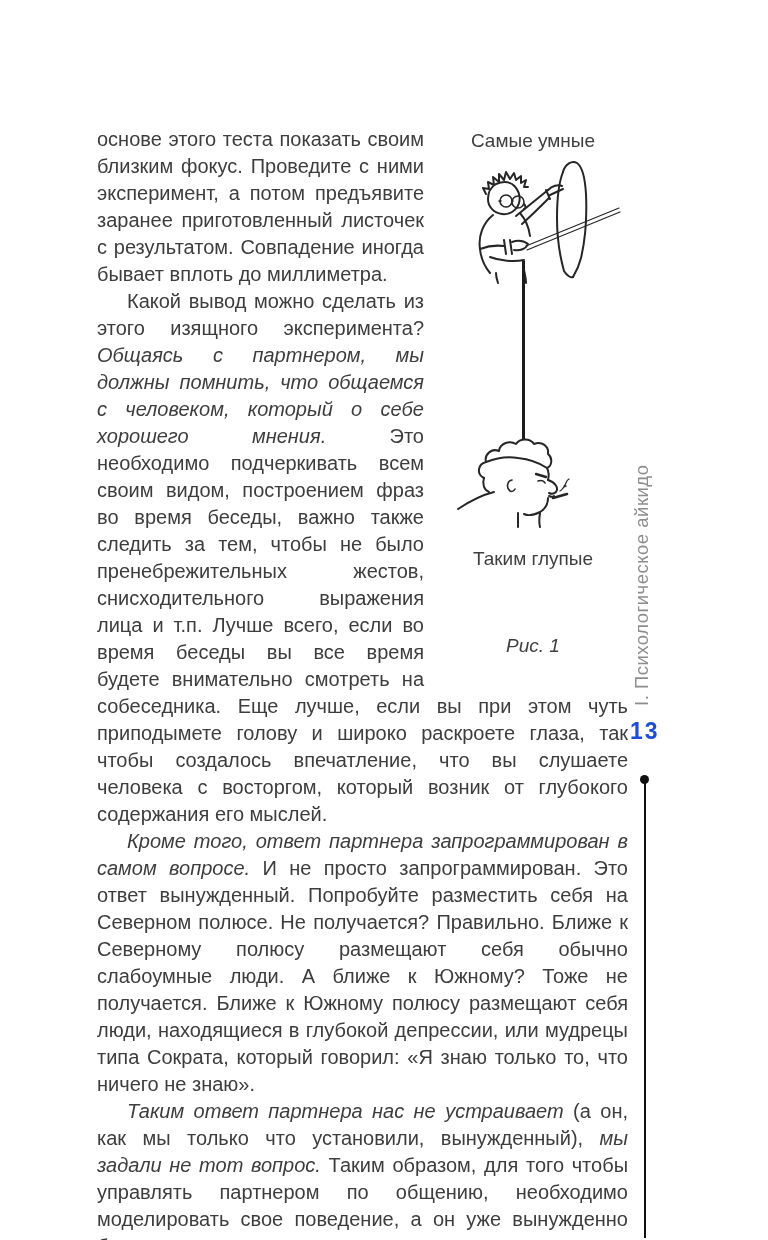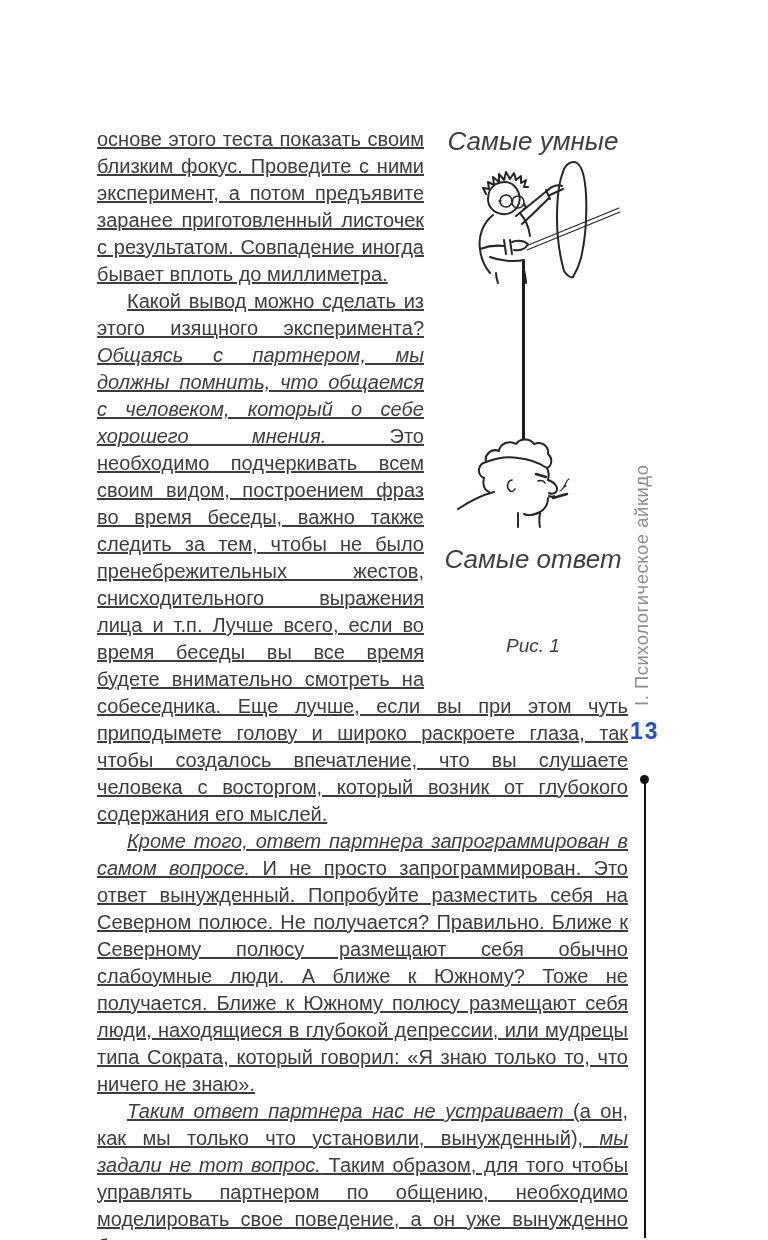--- a/index.html
+++ b/index.html
@@ -5,29 +5,29 @@
   html,body { margin:0; padding:0; background:#fff; }
   .page {
     position:relative; width:768px; height:1240px; background:#ffffff;
     font-family:"Liberation Sans","DejaVu Sans",sans-serif; overflow:hidden;
   }
   .text-column {
     position:absolute; left:97px; top:126px; width:531px;
     color:#3d3d3d; font-size:20px; line-height:27px;
     text-align:justify; hyphens:auto;
   }
-  p.para { margin:0; padding:0;text-decoration:underline; }
+  p.para { margin:0; padding:0; }
   p.indent { text-indent:30px; }
   .it { font-style:italic; }
 
   
   .fig { float:right; width:190px; height:540px; margin:0 0 6px 14px; position:relative; }
   .fig-label {
     position:absolute; left:0; width:100%; text-align:center;
-    font-style:italic; font-size:26px; color:#3f3f3f; line-height:22px;
+    font-size:19px; color:#3f3f3f; line-height:22px;
   }
   .fig-label.top    { top:4px; }
   .fig-label.bottom { top:422px; }
   .fig-caption {
     position:absolute; left:0; top:462px; width:100%; text-align:center;
     font-style:italic; font-size:19px; color:#3f3f3f;margin-top:44px;
   }
   .sketch { position:absolute; }
   .sketch-smart { left:28px;  top:30px;  }
   .sketch-dumb  { left:18px;  top:308px; }
@@ -95,21 +95,21 @@
           <path d="M97 64 L111 60" stroke-width="2.6"></path>
           <path d="M108 52 C111 50 109 47 113 45 M104 57 C107 56 106 53 110 52" stroke-width="1.3"></path>
           <path d="M92 64 C92 70 89 75 84 78 C78 81 72 82 68 80"></path>
           <path d="M56 46 C51 47 50 54 54 57 C56 58 58 57 59 55" stroke-width="1.6"></path>
           <path d="M28 44 C26 50 28 56 33 58"></path>
           <path d="M62 79 L62 93 M84 79 C83 85 83 89 84 93"></path>
           <path d="M2 75 C14 67 26 61 38 58"></path>
         </g>
       </svg>
 
-      <div class="fig-label bottom">Самые ответ</div>
+      <div class="fig-label bottom">Таким глупые</div>
       <div class="fig-caption">Рис. 1</div>
     </figure>
 
   <p class="para"><span>основе этого теста показать своим близким фокус. Проведите с ними эксперимент, а потом предъявите заранее приготовленный листочек с результатом. Совпадение иногда бывает вплоть до миллиметра.</span></p>
       <p class="para indent"><span>Какой вывод можно сделать из этого изящного эксперимента? </span><span class="it">Общаясь с партнером, мы должны помнить, что общаемся с человеком, который о себе хорошего мнения.</span><span> Это необходимо подчеркивать всем своим видом, построением фраз во время беседы, важно также следить за тем, чтобы не было пренебрежительных жестов, снисходительного выражения лица и т.п. Лучше всего, если во время беседы вы все время будете внимательно смотреть на собеседника. Еще лучше, если вы при этом чуть приподымете голову и широко раскроете глаза, так чтобы создалось впечатление, что вы слушаете человека с восторгом, который возник от глубокого содержания его мыслей.</span></p>
       <p class="para indent"><span class="it">Кроме того, ответ партнера запрограммирован в самом вопросе.</span><span> И не просто запрограммирован. Это ответ вынужденный. Попробуйте разместить себя на Северном полюсе. Не получается? Правильно. Ближе к Северному полюсу размещают себя обычно слабоумные люди. А ближе к Южному? Тоже не получается. Ближе к Южному полюсу размещают себя люди, находящиеся в глубокой депрессии, или мудрецы типа Сократа, который говорил: «Я знаю только то, что ничего не знаю».</span></p>
       <p class="para indent"><span class="it">Таким ответ партнера нас не устраивает</span><span> (а он, как мы только что установили, вынужденный), </span><span class="it">мы задали не тот вопрос.</span><span> Таким образом, для того чтобы управлять партнером по общению, необходимо моделировать свое поведение, а он уже вынужденно будет поступать</span></p>
     </div>
 
   <div class="side-header">I. Психологическое айкидо</div>

